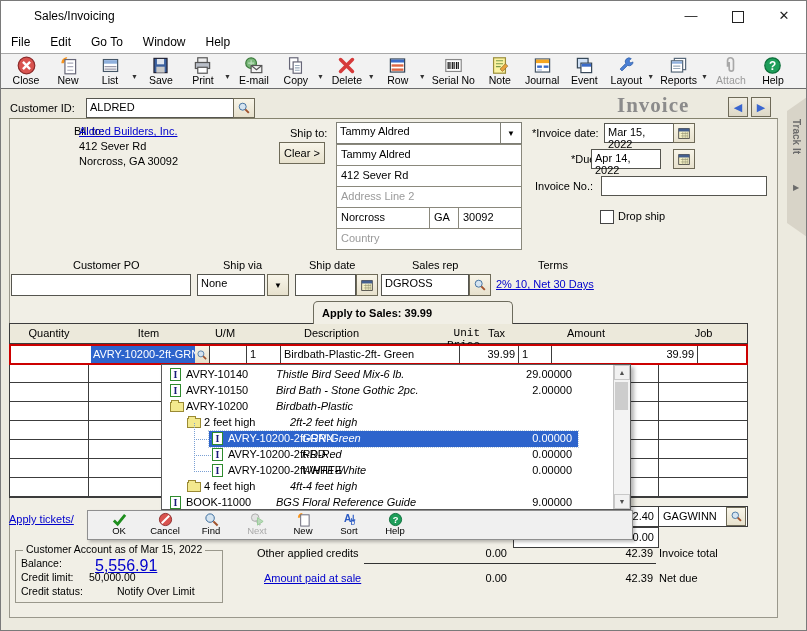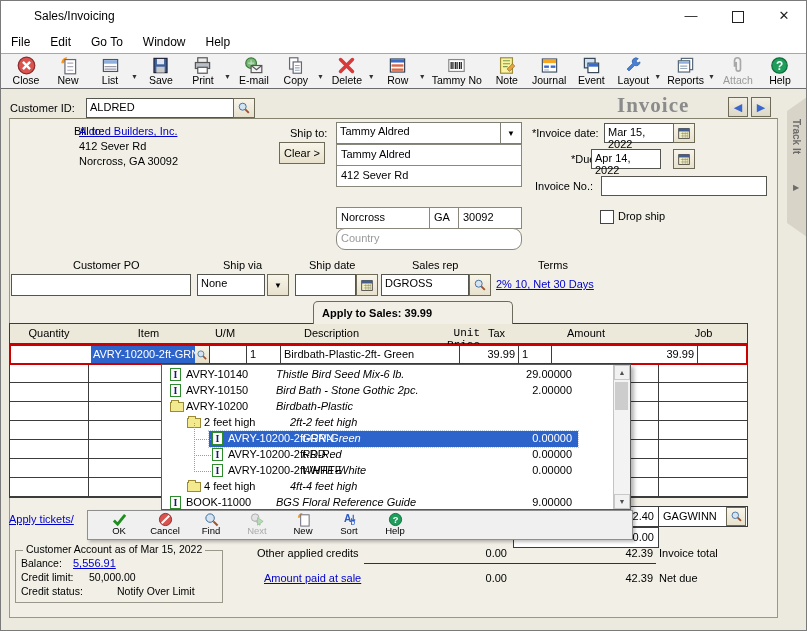--- a/index.html
+++ b/index.html
@@ -187,21 +187,21 @@
           <rect x="3" y="10.5" width="10" height="2" fill="#d64"></rect>
         </svg>
       <span class="tlbl">Row</span>
     </div>
     <span class="dd-arrow">▼</span>
     <div class="tbtn">
       <svg viewBox="0 0 16 16">
           <rect x="1.5" y="3" width="13" height="10" fill="#fff" stroke="#888"></rect>
           <path d="M3.5 5v6M5 5v6M7 5v6M8.5 5v6M10.5 5v6M12 5v6" stroke="#111" stroke-width="1"></path>
         </svg>
-      <span class="tlbl">Tammy No</span>
+      <span class="tlbl">Serial No</span>
     </div>
     <div class="tbtn">
       <svg viewBox="0 0 16 16">
           <rect x="3" y="1.5" width="10" height="13" fill="#fbf3a1" stroke="#9a8d3a"></rect>
           <path d="M5 4h6M5 6.5h6M5 9h4" stroke="#7a9a4a"></path>
           <path d="M8.5 11l4.5-4.5 2 2L10.5 13z" fill="#e8a33d" stroke="#7a5a20" stroke-width=".5"></path>
         </svg>
       <span class="tlbl">Note</span>
     </div>
     <div class="tbtn">
@@ -274,24 +274,25 @@
   <a class="link" style="position:absolute;left:78px;top:124px;">Aldred Builders, Inc.</a>
   <span class="lbl" style="position:absolute;left:78px;top:139px;">412 Sever Rd</span>
   <span class="lbl" style="position:absolute;left:78px;top:154px;">Norcross, GA 30092</span>
 
   <span class="lbl" style="position:absolute;left:289px;top:126px;">Ship to:</span>
   <div class="field" style="left:335px;top:121px;width:165px;height:22px;border-color:#7f7f76;">Tammy Aldred</div>
   <div class="sq-btn" style="left:499px;top:121px;height:22px;background:#fff;border-color:#7f7f76;font-size:8px;">▼</div>
   <div class="sq-btn" style="left:278px;top:141px;width:46px;height:22px;font-size:11px;">Clear &gt;</div>
   <div class="addr-cell" style="left:335px;top:143px;width:186px;height:22px;">Tammy Aldred</div>
   <div class="addr-cell" style="left:335px;top:164px;width:186px;height:22px;">412 Sever Rd</div>
+  <div class="addr-cell ph" style="left:335px;top:185px;width:186px;height:22px;">Address Line 2</div>
   <div class="addr-cell" style="left:335px;top:206px;width:94px;height:22px;">Norcross</div>
   <div class="addr-cell" style="left:428px;top:206px;width:30px;height:22px;">GA</div>
   <div class="addr-cell" style="left:457px;top:206px;width:64px;height:22px;">30092</div>
-  <div class="addr-cell ph" style="left:335px;top:227px;width:186px;height:22px;border-radius:9px;">Country</div>
+  <div class="addr-cell ph" style="left:335px;top:227px;width:186px;height:22px;">Country</div>
 
   <span class="lbl" style="position:absolute;left:531px;top:126px;">*Invoice date:</span>
   <div class="field" style="left:603px;top:122px;width:70px;height:20px;">Mar 15, 2022</div>
   <div class="sq-btn" style="left:672px;top:122px;height:20px;">
     <svg viewBox="0 0 16 16" width="14" height="13">
         <rect x="1.5" y="2" width="13" height="12" fill="#f7f3c8" stroke="#333"></rect>
         <rect x="1.5" y="2" width="13" height="3.5" fill="#445f8f"></rect>
         <path d="M4 8h9M4 11h9M6.5 6v8M9.5 6v8M12 6v8" stroke="#8a8a6a" stroke-width=".7"></path>
       </svg>
   </div>
@@ -561,21 +562,21 @@
           <circle cx="8" cy="8" r="6.5" fill="#1e9e5a" stroke="#0c6e3a"></circle>
           <text x="8" y="11.5" font-size="10" font-weight="bold" fill="#fff" text-anchor="middle">?</text>
         </svg>
       <span>Help</span>
     </div>
   </div>
 
   <div class="groupbox"></div>
   <span class="groupbox-title">Customer Account as of Mar 15, 2022</span>
   <span class="acct-lbl" style="left:20px;top:556px;">Balance:</span>
-  <a class="link" style="position:absolute;left:72px;top:556px;font-size:11px;">5,556.91</a>
+  <a class="link" style="position:absolute;left:94px;top:556px;font-size:16px;">5,556.91</a>
   <span class="acct-lbl" style="left:20px;top:570px;">Credit limit:</span>
   <span class="acct-lbl" style="left:88px;top:570px;">50,000.00</span>
   <span class="acct-lbl" style="left:20px;top:584px;">Credit status:</span>
   <span class="acct-lbl" style="left:88px;top:584px;padding-left:28px;">Notify Over Limit</span>
 
   <span class="lbl" style="position:absolute;left:256px;top:546px;">Other applied credits</span>
   <span class="num" style="left:446px;top:546px;width:60px;">0.00</span>
   <span class="num" style="left:600px;top:546px;width:52px;">42.39</span>
   <span class="lbl" style="position:absolute;left:658px;top:546px;">Invoice total</span>
   <div class="divline" style="left:363px;top:562px;width:292px;"></div>

